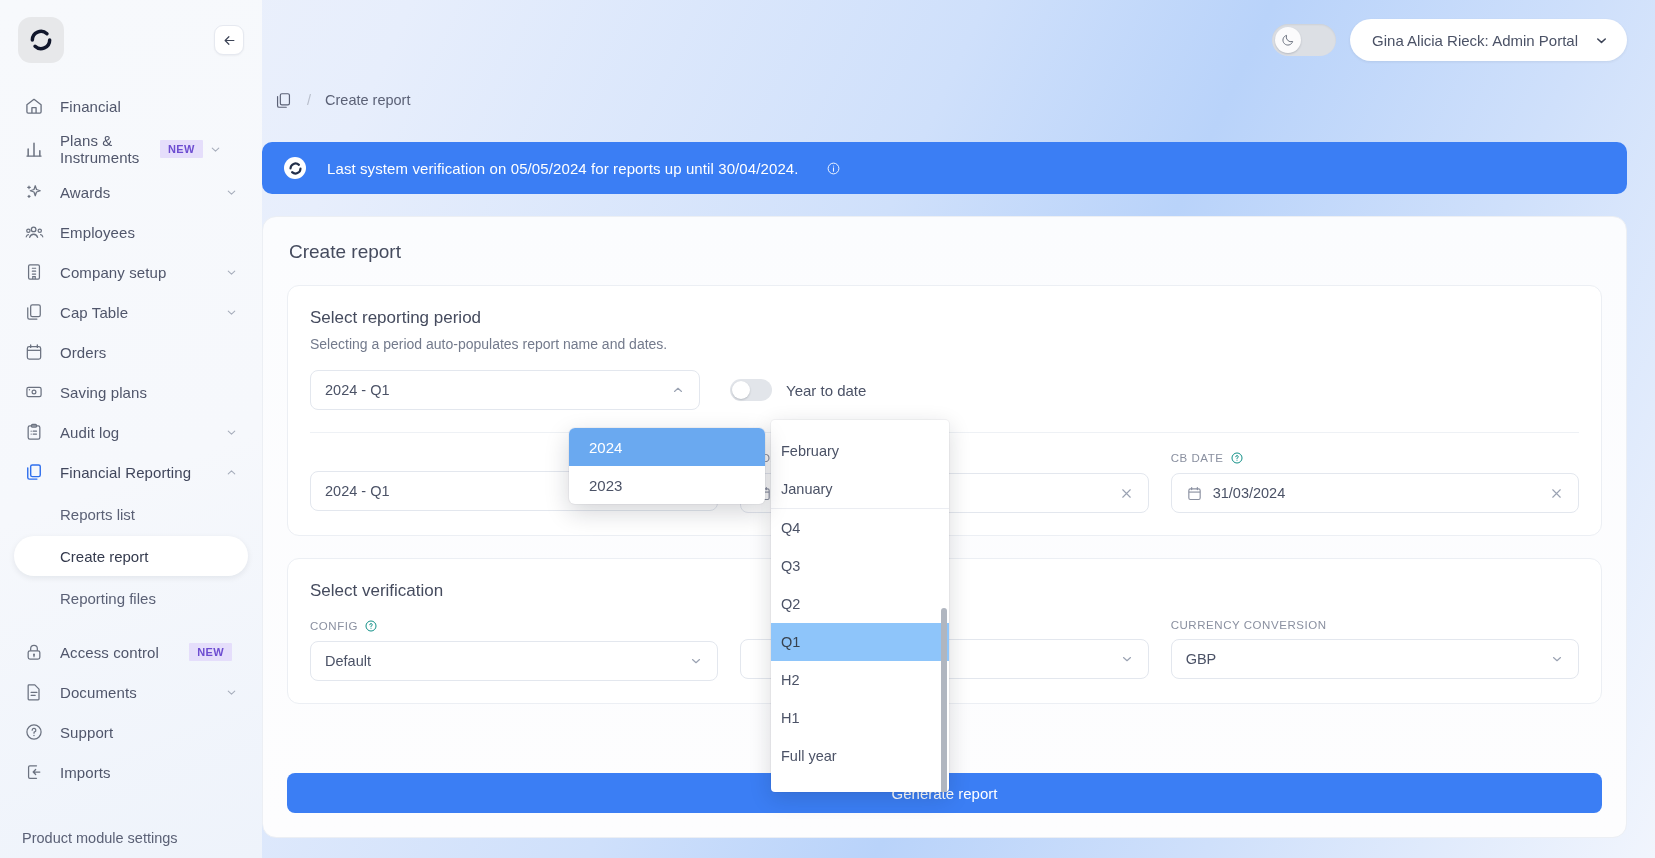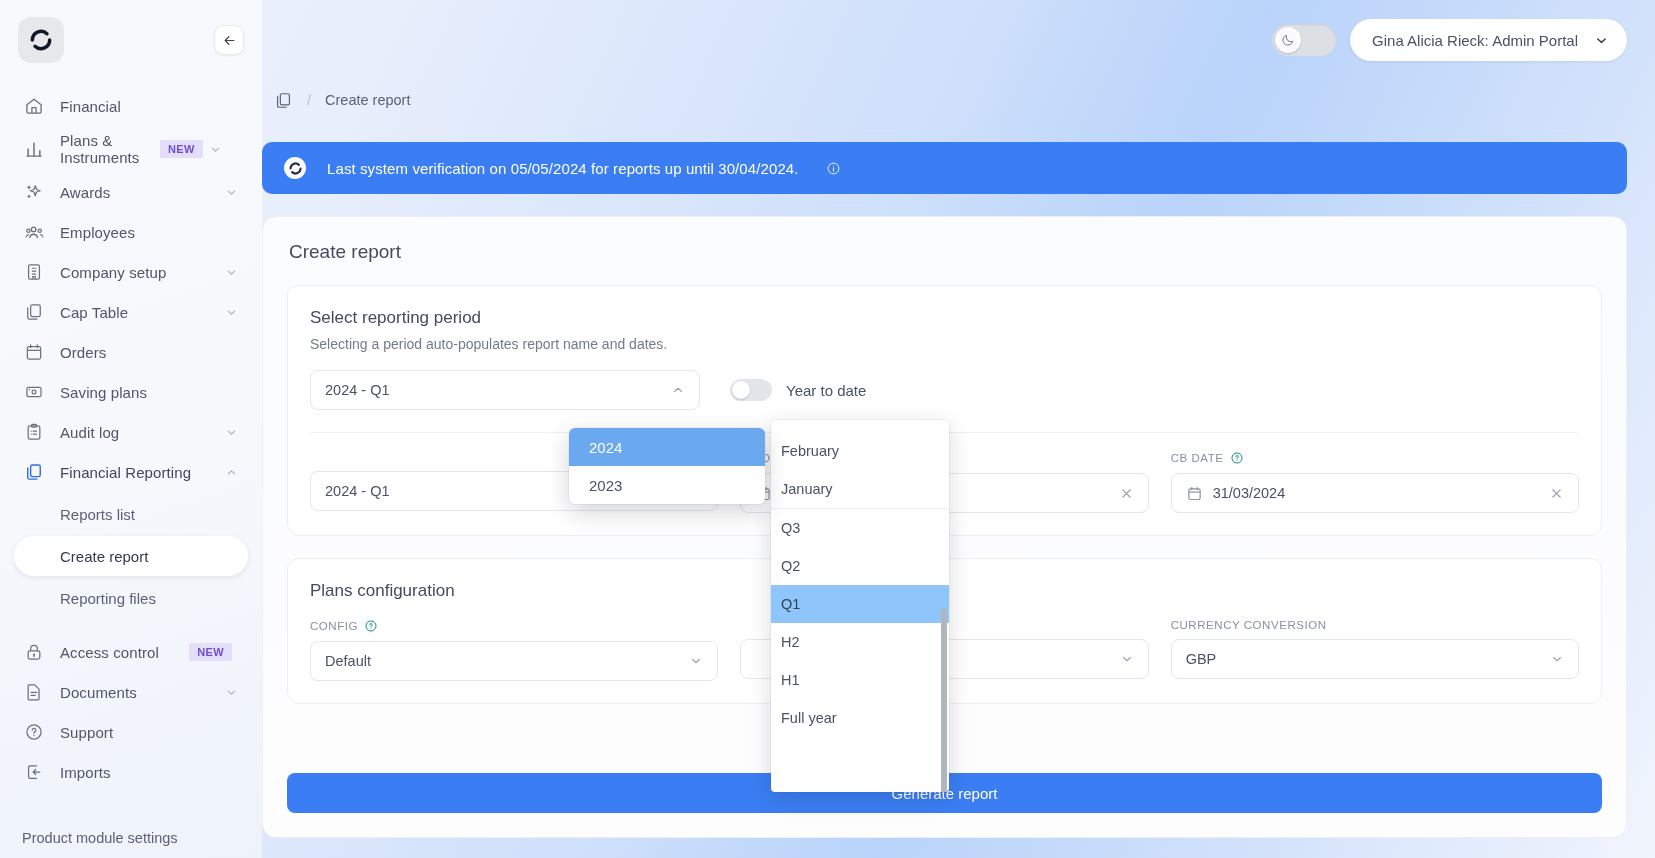--- a/index.html
+++ b/index.html
@@ -664,21 +664,21 @@
                   <svg width="15" height="15" viewBox="0 0 24 24" fill="none">
                       <path d="M6 6l12 12M18 6 6 18" stroke="currentColor" stroke-width="1.8" stroke-linecap="round"></path>
                     </svg>
                 </span>
               </div>
             </div>
           </div>
         </div>
 
         <div class="card">
-          <div class="card-title">Plans configuration</div>
+          <div class="card-title">Select verification</div>
 
           <div class="fields">
             <div class="field">
               <div class="field-label">
                 <span>CONFIG</span>
                 <span class="help-ico">
                   <svg width="14" height="14" viewBox="0 0 24 24" fill="none">
                       <circle cx="12" cy="12" r="8.6" stroke="currentColor" stroke-width="1.7"></circle>
                       <path d="M9.9 9.9a2.1 2.1 0 1 1 2.7 2c-.5.2-.7.6-.7 1.1v.3" stroke="currentColor" stroke-width="1.7" stroke-linecap="round"></path>
                       <circle cx="12" cy="16" r=".9" fill="currentColor"></circle>
@@ -736,20 +736,23 @@
               <span>March</span>
             </div>
           <div class="dd-opt">
               <span>February</span>
             </div>
           <div class="dd-opt">
               <span>January</span>
             </div>
           <div class="dd-div"></div>
           <div class="dd-opt">
+              <span>Q4</span>
+            </div>
+          <div class="dd-opt">
               <span>Q3</span>
             </div>
           <div class="dd-opt">
               <span>Q2</span>
             </div>
           <div class="dd-opt hl">
               <span>Q1</span>
             </div>
           <div class="dd-opt">
               <span>H2</span>

